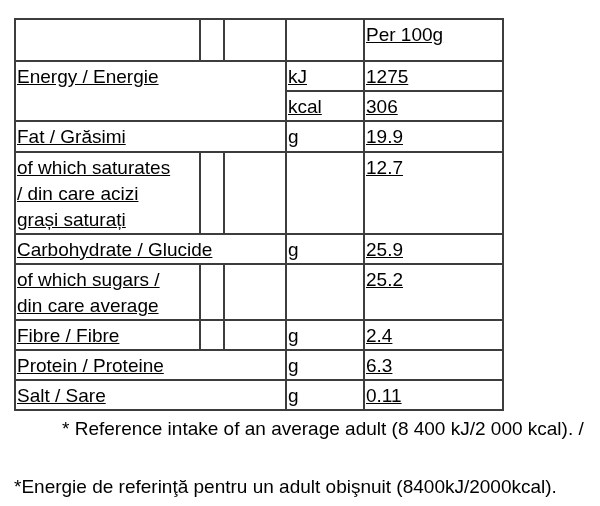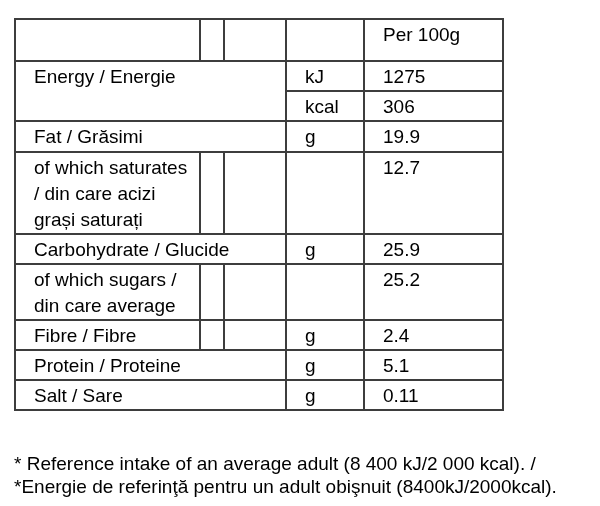--- a/index.html
+++ b/index.html
@@ -15,25 +15,26 @@
   table.nutrition {
     position: absolute;
     left: 14px; top: 18px;
     width: 488px;
     border-collapse: collapse;
     table-layout: fixed;
   }
   table.nutrition td {
     border: 2px solid #3d3d3d;
     vertical-align: top;
-    padding: 2px 6px 0 18px;
+    padding: 2px 6px 0 1px;
     font-size: 19px;
     line-height: 26px;
     white-space: nowrap;
     overflow: visible;
+    text-decoration: underline;
   }
   
   td.light-bottom { border-bottom: 2px solid #a8a8a8; }
   td.light-top    { border-top:   2px solid #a8a8a8; border-radius: 13px; }
 
   tr.r-header    { height: 42px; }
   tr.r-kj        { height: 30px; }
   tr.r-kcal      { height: 30px; }
   tr.r-fat       { height: 31px; }
   tr.r-saturates { height: 77px; }
@@ -45,21 +46,21 @@
 
   .cell-line { white-space: nowrap; }
 
   .footnote {
     position: absolute;
     left: 14px;
     font-size: 19px;
     line-height: 26px;
     white-space: nowrap;
   }
-  .footnote.en { top: 451px; }
+  .footnote.en { top: 416px; margin-left: 48px; }
   .footnote.ro { top: 474px; }
 </style>
 </head>
 <body>
 
 <table class="nutrition">
   <colgroup>
     <col style="width:185px">
     <col style="width:24px">
     <col style="width:62px">
@@ -125,21 +126,21 @@
       <td>Fibre / Fibre</td>
       <td></td>
       <td></td>
       <td>g</td>
       <td>2.4</td>
     </tr>
 
     <tr class="r-protein">
       <td colspan="3">Protein / Proteine</td>
       <td>g</td>
-      <td>5.1</td>
+      <td>6.3</td>
     </tr>
 
     <tr class="r-salt">
       <td colspan="3">Salt / Sare</td>
       <td>g</td>
       <td>0.11</td>
     </tr>
   </tbody>
 </table>
 

